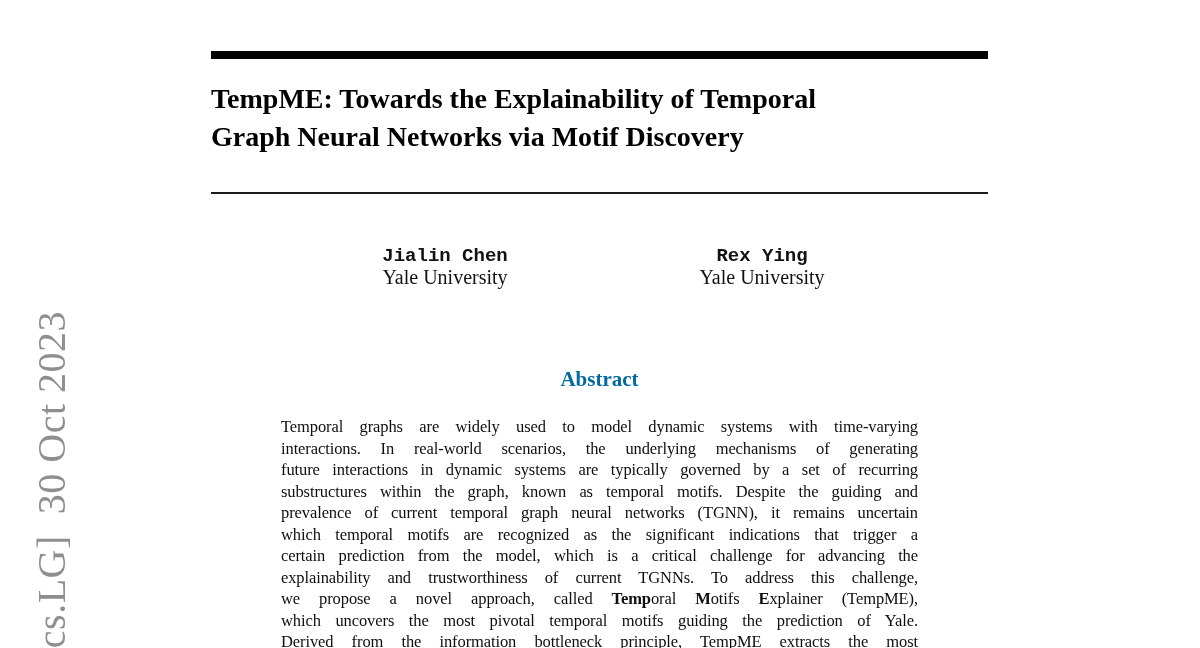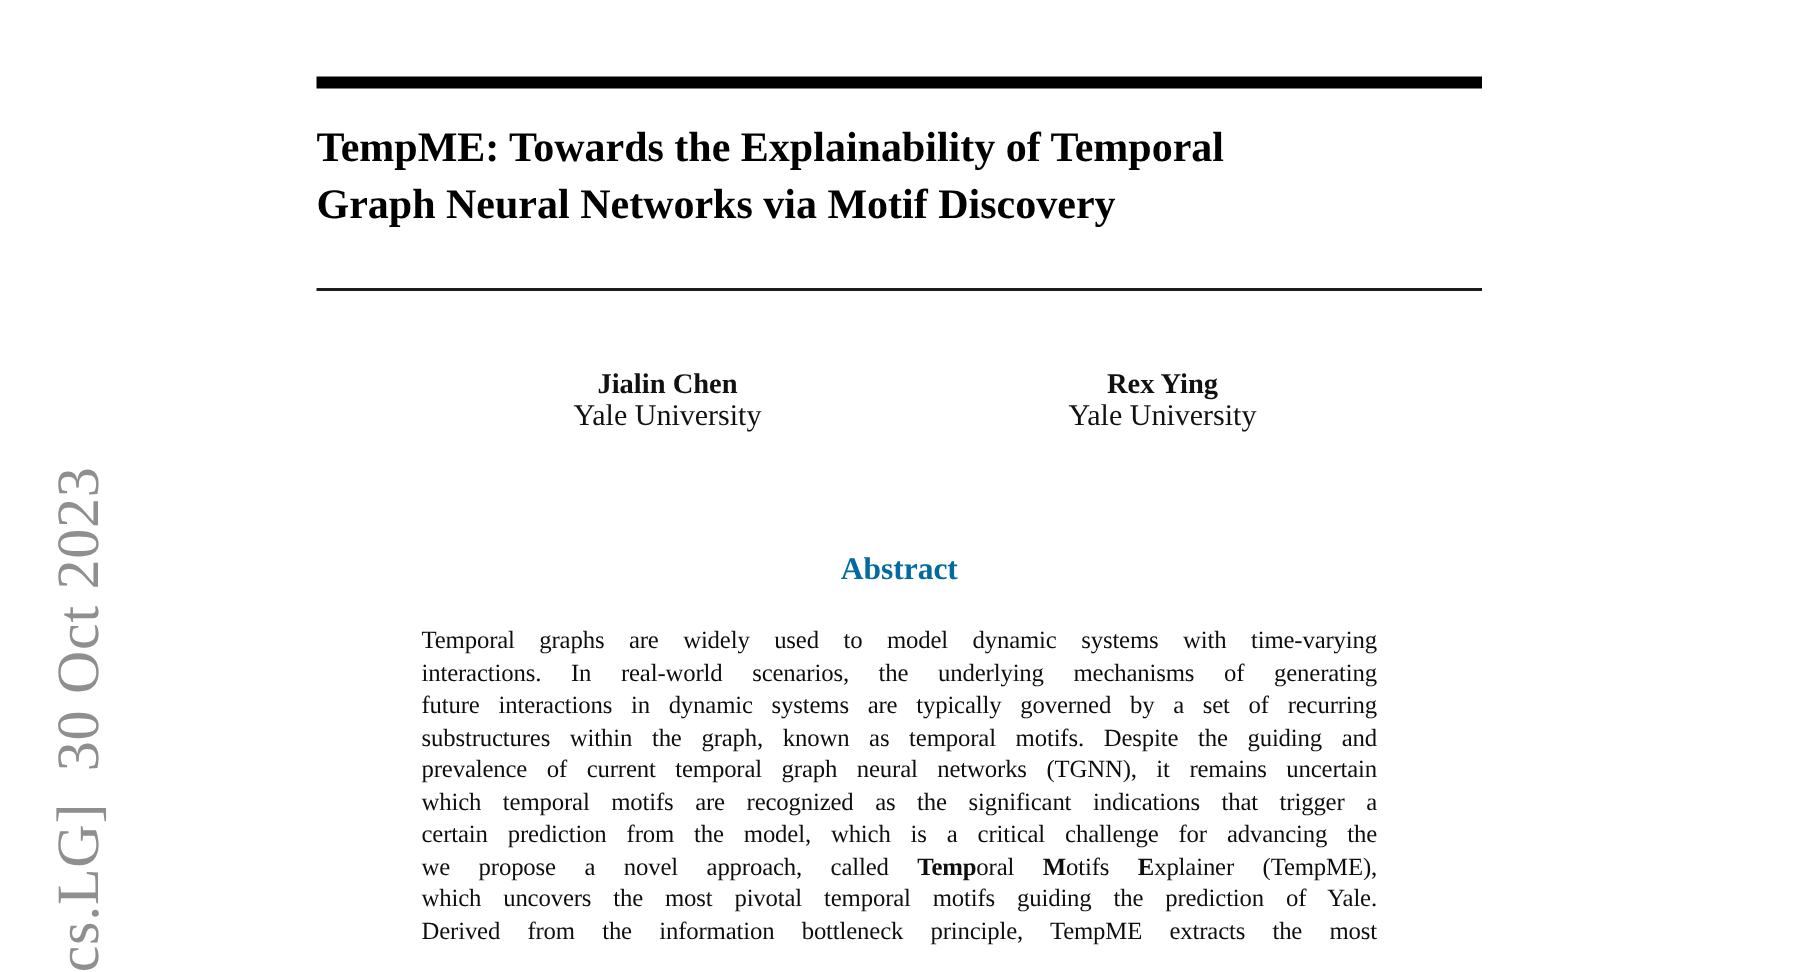--- a/index.html
+++ b/index.html
@@ -42,22 +42,22 @@
     line-height: 38px;
     color: #000000;
   }
   .title-line { display: block; }
 
   .author {
     position: absolute; top: 246px; width: 260px;
     text-align: center;
   }
   .author-1 { left: 315px; }
-  .author-2 { left: 645px; }
-  .author-name { font-weight: 700; font-size: 19px; line-height: 21px; }
+  .author-2 { left: 632px; }
+  .author-name { font-weight: 700; font-size: 19px; line-height: 21px; font-family: Liberation Mono, monospace; }
   .author-affil { font-size: 20px; line-height: 21px; }
   .author-email {
     font-family: "Liberation Mono", "DejaVu Sans Mono", monospace;
     font-size: 19px; line-height: 23px;
   }
 
   .abstract-heading {
     position: absolute; left: 211px; top: 367px; width: 777px;
     text-align: center; font-weight: 700; font-size: 21px; line-height: 24px;
     color: #0369a1;
@@ -108,18 +108,19 @@
   <div class="abstract-heading">Abstract</div>
 
   <div class="abstract-body" id="abstract-body">
       <div class="abs-line"><span>Temporal graphs are widely used to model dynamic systems with time-varying</span></div>
       <div class="abs-line"><span>interactions. In real-world scenarios, the underlying mechanisms of generating</span></div>
       <div class="abs-line"><span>future interactions in dynamic systems are typically governed by a set of recurring</span></div>
       <div class="abs-line"><span>substructures within the graph, known as temporal motifs. Despite the guiding and</span></div>
       <div class="abs-line"><span>prevalence of current temporal graph neural networks (TGNN), it remains uncertain</span></div>
       <div class="abs-line"><span>which temporal motifs are recognized as the significant indications that trigger a</span></div>
       <div class="abs-line"><span>certain prediction from the model, which is a critical challenge for advancing the</span></div>
+      <div class="abs-line"><span>explainability and trustworthiness of current TGNNs. To address this challenge,</span></div>
       <div class="abs-line"><span>we propose a novel approach, called </span><b>Temp</b><span>oral </span><b>M</b><span>otifs </span><b>E</b><span>xplainer (TempME),</span></div>
       <div class="abs-line"><span>which uncovers the most pivotal temporal motifs guiding the prediction of Yale.</span></div>
       <div class="abs-line"><span>Derived from the information bottleneck principle, TempME extracts the most</span></div>
     </div>
 
 </div>
 
 </body></html>

